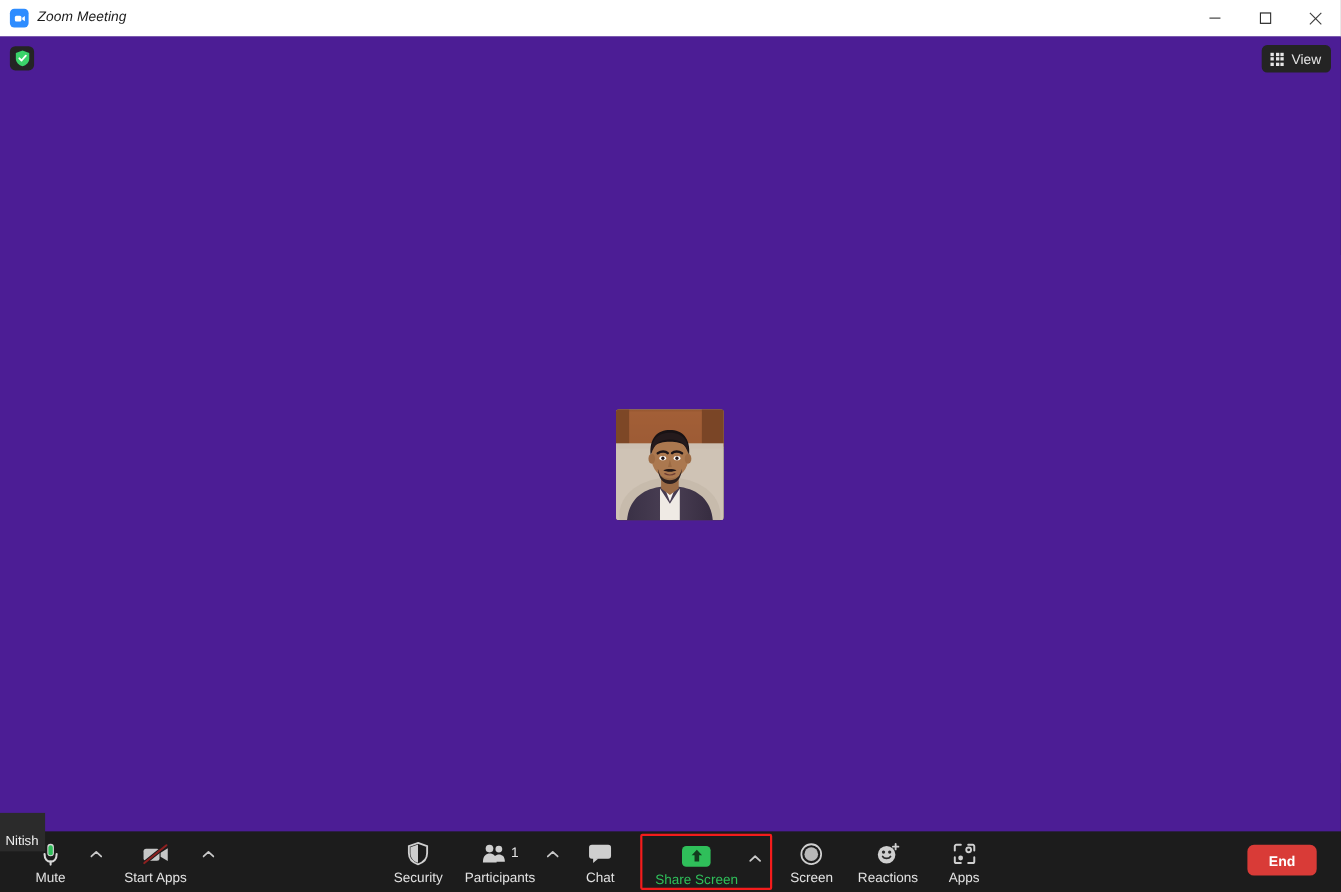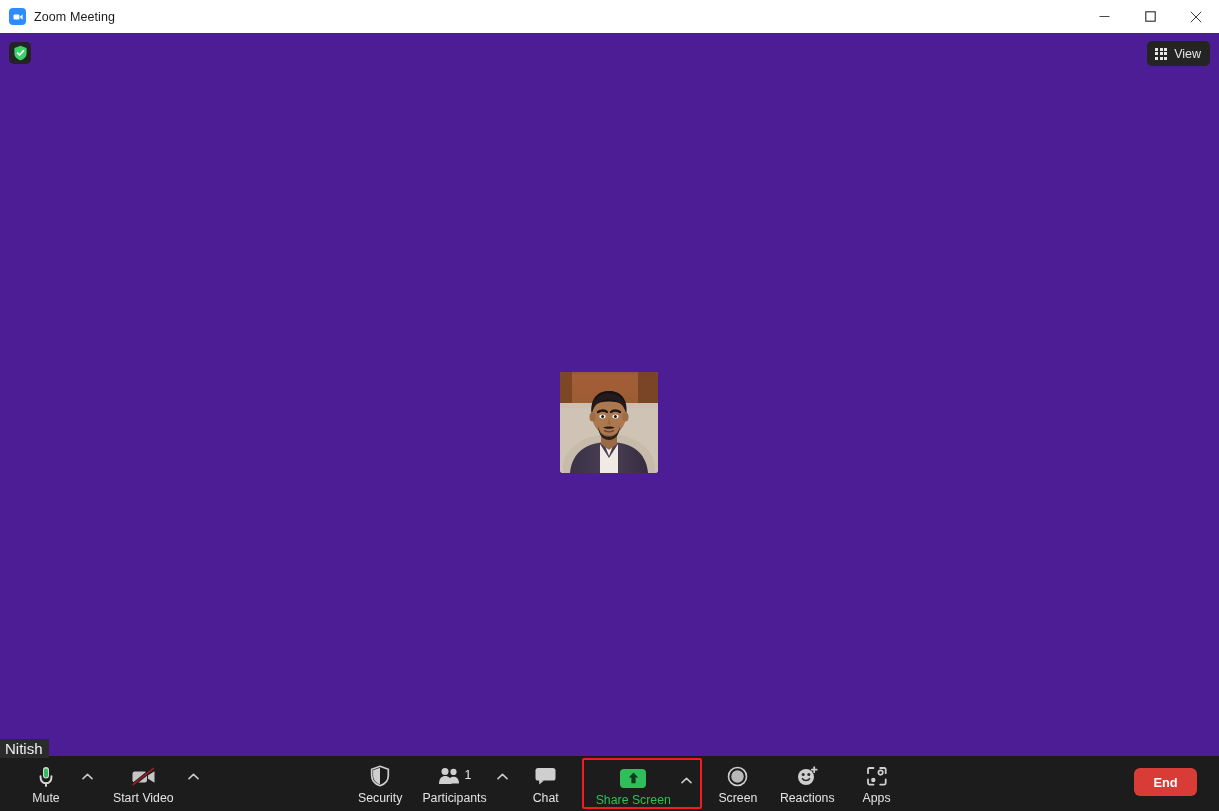--- a/index.html
+++ b/index.html
@@ -28,23 +28,24 @@
     top: 0; left: 0;
     width: 1219px;
     height: 33px;
     background: #ffffff;
     display: flex;
     align-items: center;
     border-bottom: 1px solid #e8e8e8;
   }
   .title-left {
     display: flex;
-    align-items: center;
+    align-items: flex-start;
     padding-left: 9px;
     gap: 8px;
+    font-style: italic;
   }
   .zoom-app-icon {
     width: 17px; height: 17px;
     border-radius: 4px;
     background: #2d8cff;
     display: flex;
     align-items: center;
     justify-content: center;
   }
   .zoom-app-icon svg { display:block; }
@@ -133,22 +134,22 @@
     width: 1219px;
     height: 55px;
     background: #1c1c1c;
   }
   .self-name {
     position: absolute;
     left: 0;
     top: -17px;
     background: #2b2b2b;
     color: #f0f0f0;
-    font-size: 15px;
-    padding: 2px 6px 2px 5px;
+    font-size: 12px;
+    padding: 18px 6px 2px 5px;
     line-height: 15px;
   }
   .tb-group {
     position: absolute;
     display: flex;
     align-items: flex-start;
     height: 55px;
   }
   .tb-left { left: 14px; top: 0; gap: 4px; }
   .tb-center { left: 348px; top: 0; }
@@ -390,21 +391,21 @@
 
       <div class="tb-item">
         <span class="tb-icon">
           <svg width="27" height="21" viewBox="0 0 27 21">
             <rect x="2.5" y="5.5" width="14.5" height="11" rx="2.3" fill="#c6c6c6"></rect>
             <path d="M18 9.2 L24.5 5.2 L24.5 16.8 L18 12.8 Z" fill="#c6c6c6"></path>
             <line x1="3.2" y1="18.6" x2="23.3" y2="2.4" stroke="#1c1c1c" stroke-width="3.6" stroke-linecap="round"></line>
             <line x1="3.2" y1="18.6" x2="23.3" y2="2.4" stroke="#8d2020" stroke-width="1.9" stroke-linecap="round"></line>
           </svg>
         </span>
-        <span class="tb-label">Start Video</span>
+        <span class="tb-label">Start Apps</span>
       </div>
       <div class="tb-caret">
         <svg width="11" height="7" viewBox="0 0 11 7">
             <path d="M1 5.6 L5.5 1.4 L10 5.6" fill="none" stroke="#c9c9c9" stroke-width="1.6" stroke-linecap="round" stroke-linejoin="round"></path>
           </svg>
       </div>
     </div>
 
     <div class="tb-group tb-center">
 

